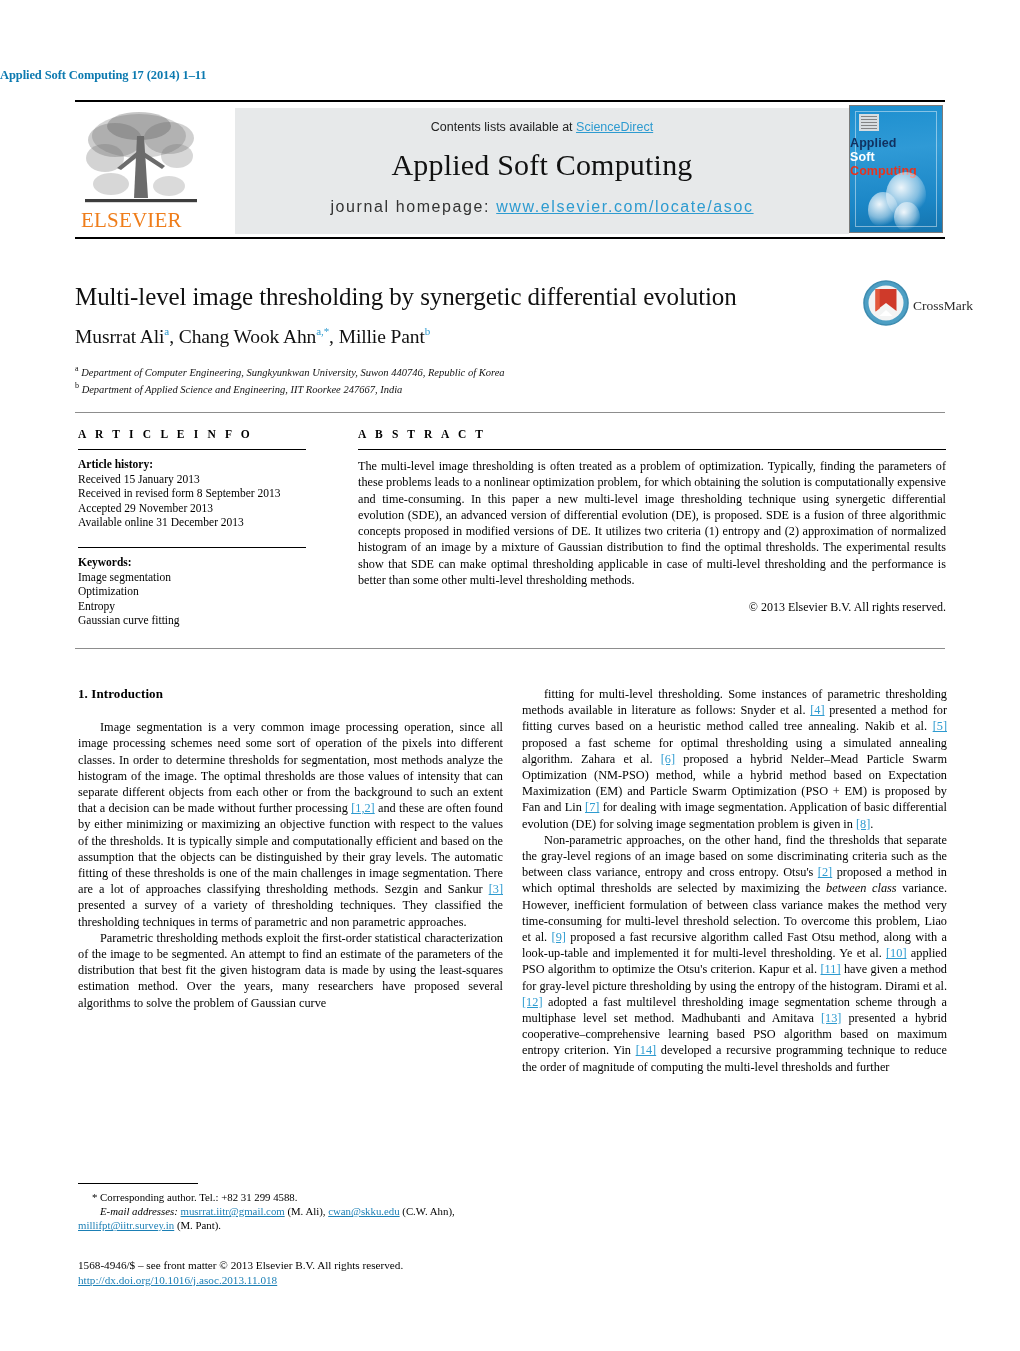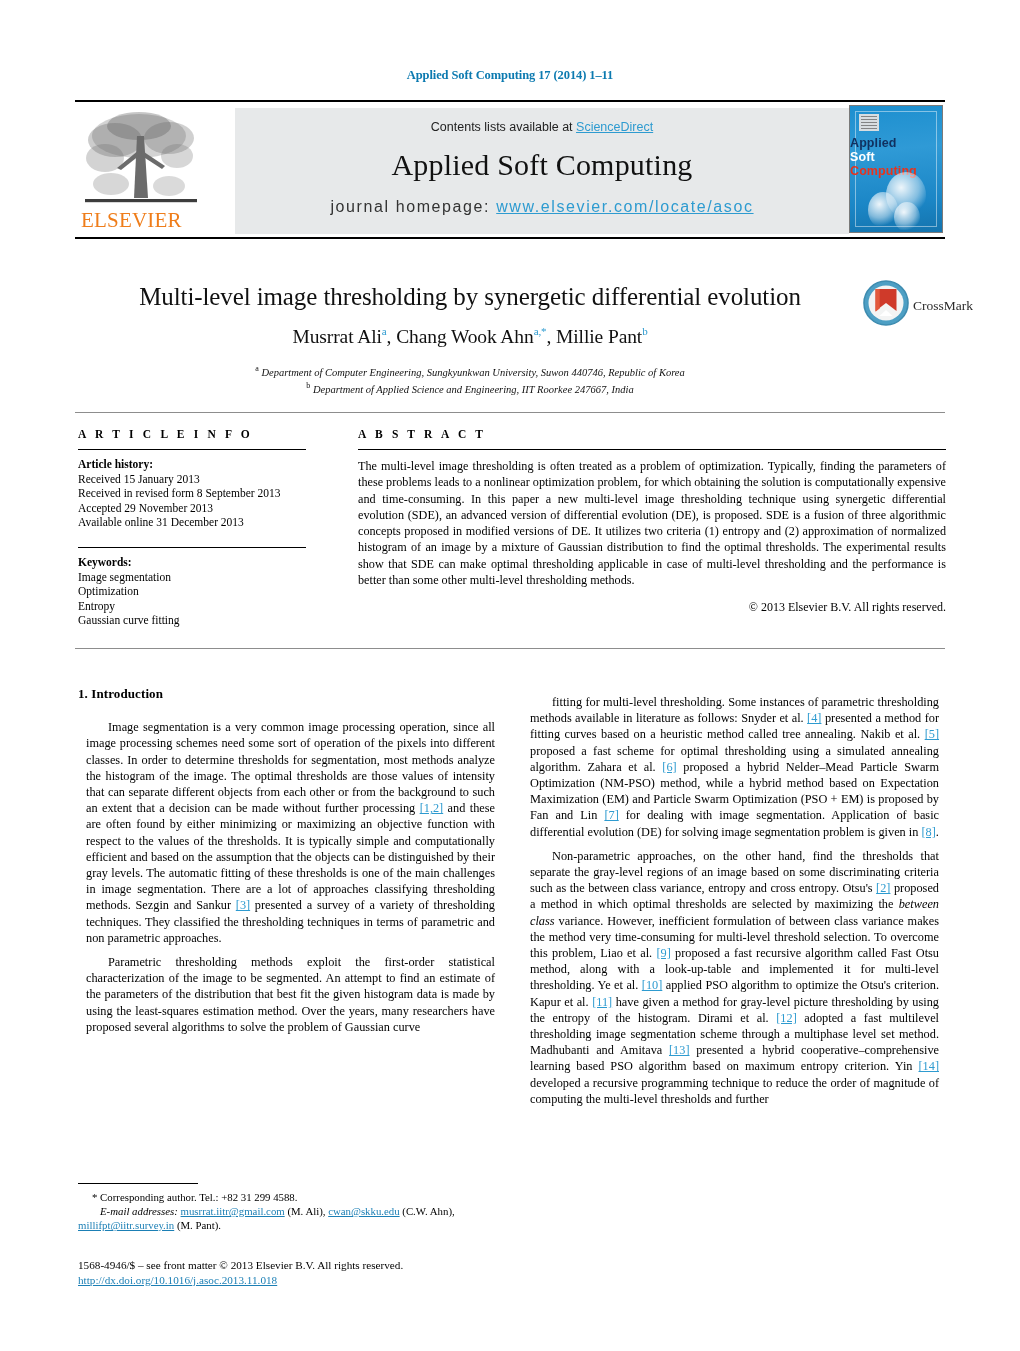--- a/index.html
+++ b/index.html
@@ -21,21 +21,21 @@
     width: 1020px;
     height: 1351px;
   }
 
   
   .running-head {
     position: absolute;
     left: 0;
     top: 68px;
     width: 1020px;
-    text-align: center;
+    text-align: left;
     font-family: "Liberation Serif", serif;
     font-weight: bold;
     font-size: 12.5px;
     color: #0c7ab0;
     letter-spacing: -0.1px;
   }
 
   
   .masthead {
     position: absolute;
@@ -154,21 +154,20 @@
   .blob.b1 { width: 40px; height: 46px; left: 36px; top: 66px; }
   .blob.b2 { width: 30px; height: 36px; left: 18px; top: 86px; }
   .blob.b3 { width: 26px; height: 30px; left: 44px; top: 96px; }
 
   
   .title-block {
     position: absolute;
     left: 75px;
     top: 282px;
     width: 790px;
-    text-align: center;
   }
   .paper-title {
     font-family: "Liberation Serif", serif;
     font-size: 25px;
     line-height: 30px;
     color: #111;
     margin: 0;
     font-weight: normal;
     letter-spacing: -0.1px;
   }
@@ -303,21 +302,21 @@
     color: #000;
   }
   .col-left { left: 78px; }
   .col-right { left: 522px; }
   .sec-heading {
     font-weight: bold;
     font-size: 13px;
     margin: 0 0 17px 0;
     letter-spacing: 0.1px;
   }
-  .col p { margin: 8px; text-indent: 22px; }
+  .col p { margin: 0; text-indent: 22px; }
   .ref { color: #2e9bd0; }
   .it { font-style: italic; }
 
   
   .footnote {
     position: absolute;
     left: 78px;
     top: 1183px;
     width: 425px;
     font-family: "Liberation Serif", serif;

